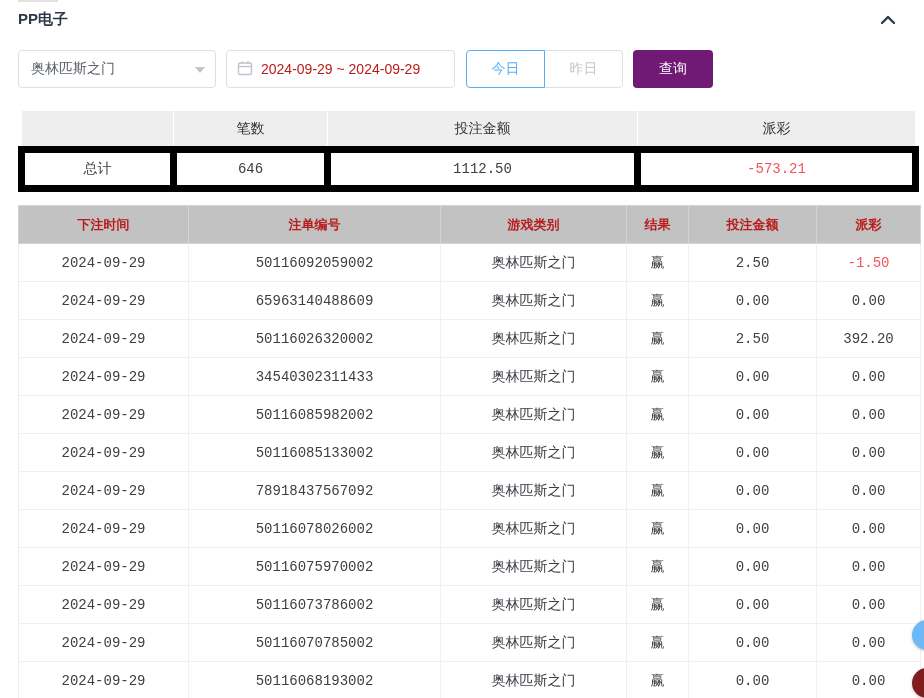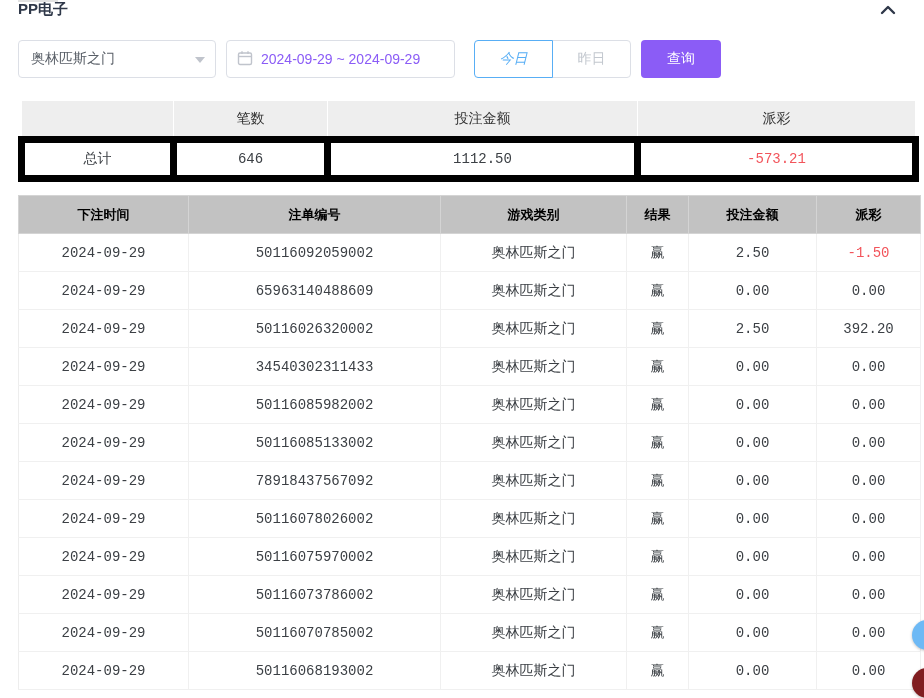--- a/index.html
+++ b/index.html
@@ -2,61 +2,61 @@
 <html><head>
 <meta charset="utf-8">
 <style>
   * { margin:0; padding:0; box-sizing:border-box; }
   html,body { width:924px; height:698px; overflow:hidden; background:#fff;
     font-family:"Liberation Sans","DejaVu Sans",sans-serif; }
 
   .top-fragment { position:absolute; left:18px; top:0; width:40px; height:2px; background:#e2e2e2; }
 
   .panel-header { display:flex; justify-content:space-between; align-items:center;
-    padding:0 28px 0 18px; }
+    padding:10px 28px 0 18px; }
   .panel-title { font-size:15px; font-weight:bold; color:#2f3849; }
   .chevron-up { width:16px; height:10px; cursor:pointer; }
   .chevron-up svg { display:block; }
 
   .filter-row { display:flex; align-items:center; margin:21px 18px 0 18px; height:38px; }
 
   .select-box { position:relative; width:198px; height:38px; border:1px solid #dcdfe6;
     border-radius:4px; display:flex; align-items:center; padding:0 30px 0 12px;
     font-size:14px; color:#5a6068; cursor:pointer; background:#fff; }
   .select-caret { position:absolute; right:10px; top:16px; width:0; height:0;
     border-left:5px solid transparent; border-right:5px solid transparent;
     border-top:6px solid #c0c4cc; }
 
   .date-box { margin-left:10px; width:229px; height:38px; border:1px solid #dcdfe6;
     border-radius:4px; display:flex; align-items:center; padding:0 10px;
-    font-size:14px; color:#8b5cf6; cursor:pointer; background:#fff; }
+    font-size:14px; color:#b91c1c; cursor:pointer; background:#fff; }
   .cal-icon { margin-right:8px; flex:0 0 auto; }
 
   .btn-group { display:flex; margin-left:11px; }
   .btn-group .qbtn { height:38px; width:79px; background:#fff; border:1px solid #dcdfe6;
     font-size:14px; color:#c3c8cf; cursor:pointer; margin-left:-1px;
     font-family:inherit; }
-  .btn-group .qbtn:first-child { border-radius:4px 0 0 4px; margin-left:8px;font-style:italic; }
+  .btn-group .qbtn:first-child { border-radius:4px 0 0 4px; margin-left:0; }
   .btn-group .qbtn:last-child { border-radius:0 4px 4px 0; }
   .btn-group .qbtn.active { color:#58aef5; border-color:#58aef5; position:relative; z-index:2; }
 
-  .query-btn { margin-left:10px; height:38px; width:80px; background:#8b5cf6; border:none;
+  .query-btn { margin-left:10px; height:38px; width:80px; background:#701a75; border:none;
     border-radius:4px; color:#fff; font-size:14px; cursor:pointer; font-family:inherit; }
 
   table { border-collapse:collapse; table-layout:fixed;font-family:Liberation Mono, monospace; }
   td, th { text-align:center; font-size:14px; overflow:hidden; white-space:nowrap; }
 
   .summary-table { margin:22px 0 0 18px; width:894px; }
   .summary-table th { height:39px; background:#eeeeee; color:#333; font-weight:normal;
     border:1px solid #fff; border-bottom:1px solid #e6e6e6; }
   .summary-table td { height:39px; background:#fff; color:#3c4045;
     border:7px solid #000000; }
 
   .main-table { margin:13px 0 0 18px; width:902px; }
-  .main-table th { height:38px; background:#c2c2c2; color:#000000; font-weight:bold;
+  .main-table th { height:38px; background:#c2c2c2; color:#b91c1c; font-weight:bold;
     font-size:13px; border:1px solid #d4d4d4; }
   .main-table td { height:38px; color:#3c4045; border:1px solid #f0f0f0;
     border-left:1px solid #ededed; }
 
   .neg { color:#f2545b !important; }
 
   .float-btn { position:absolute; width:30px; height:30px; border-radius:50%; right:-18px;
     cursor:pointer; box-shadow:0 1px 3px rgba(0,0,0,.25); }
   .float-btn.blue { top:620px; background:#6db9f5; }
   .float-btn.red  { top:668px; background:#801d20; }

